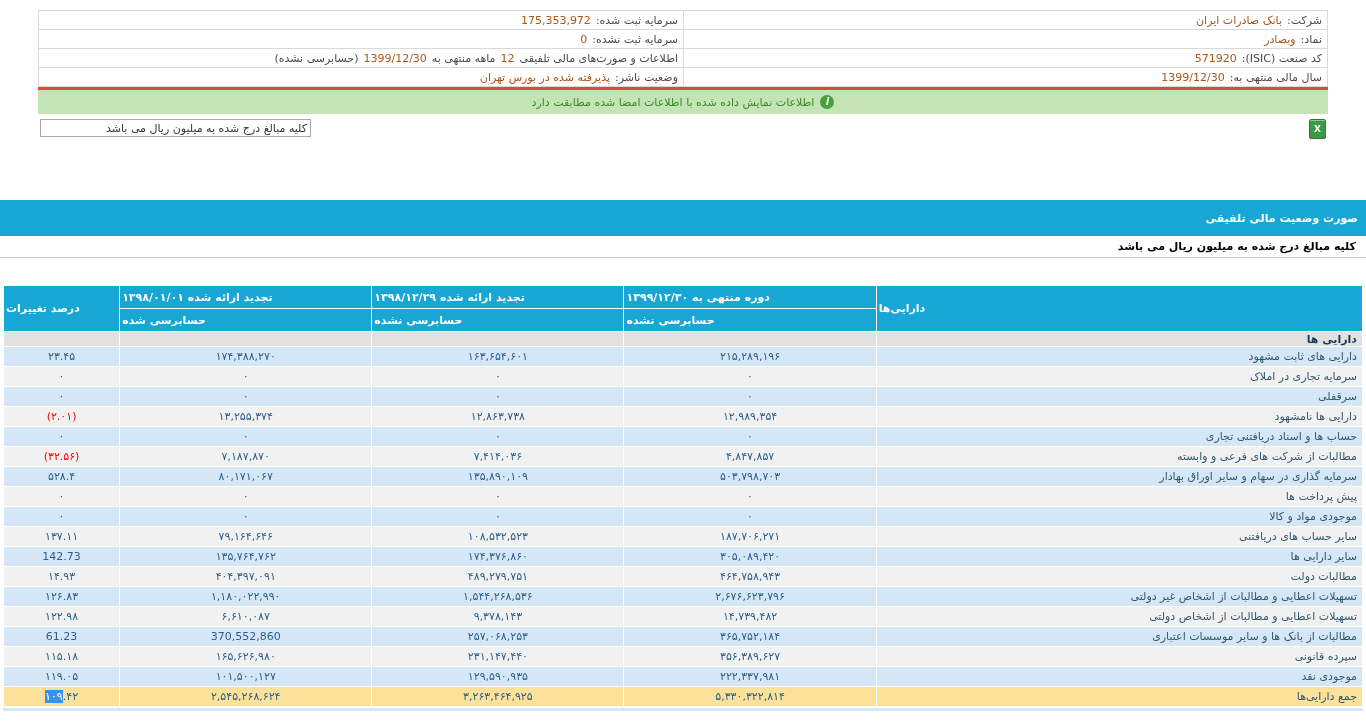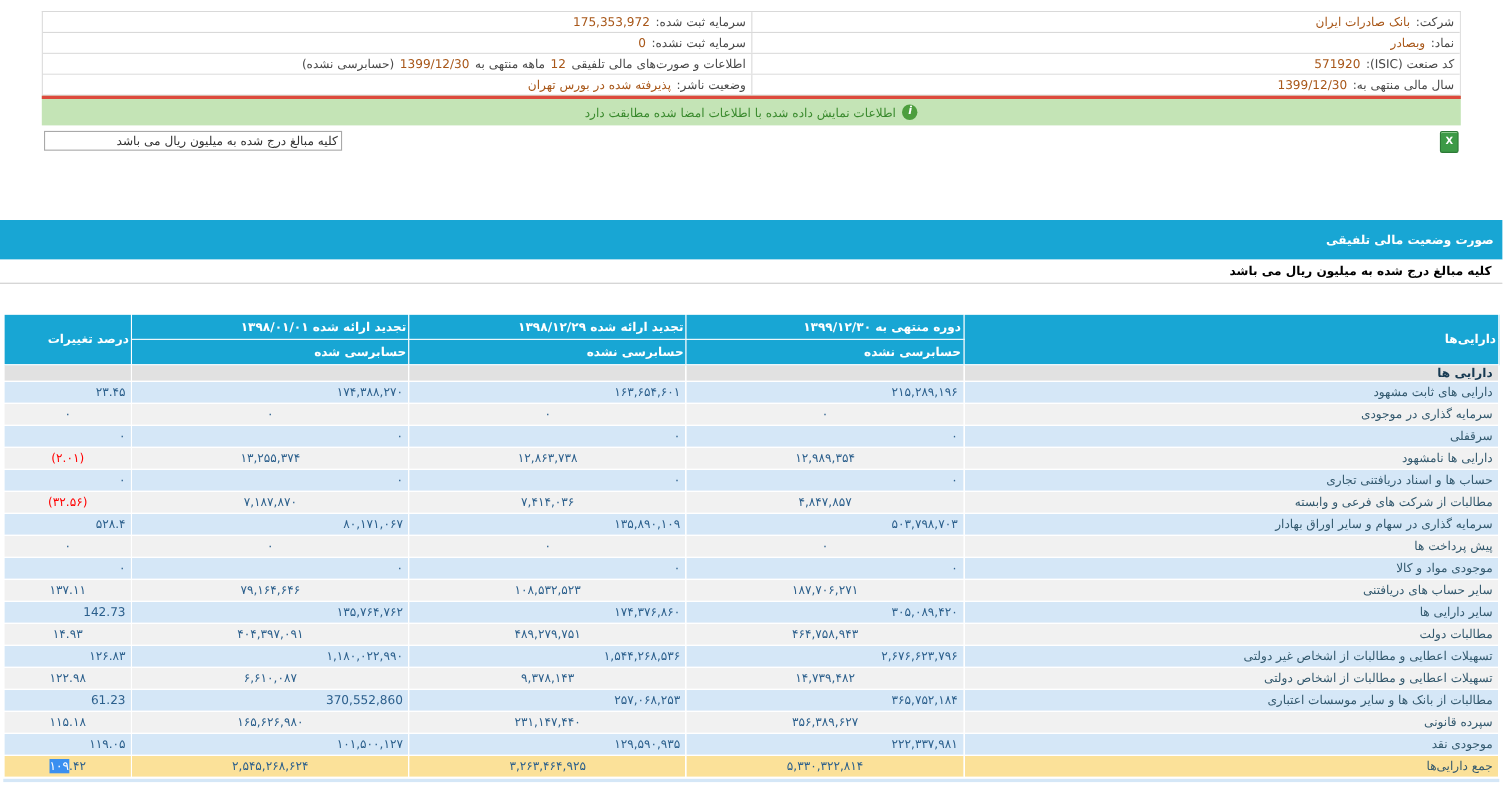--- a/index.html
+++ b/index.html
@@ -60,27 +60,27 @@
   }
   .note-bar{
     height:22px;display:flex;align-items:center;padding:0 10px;
     font-weight:bold;color:#000;border-bottom:1px solid #ccc;background:#fff;
   }
   
   .table-wrap{margin:27px 3px 0;}
   table{width:100%;border-collapse:collapse;table-layout:fixed;font-size:11px;}
   col.c-assets{width:486px;} col.c-val{width:252px;} col.c-chg{width:116px;}
   thead th{
-    background:var(--accent-cyan);color:#fff;font-weight:bold;text-align:right;
+    background:var(--accent-cyan);color:#fff;font-weight:bold;text-align:left;
     border:1px solid #fff;height:23px;padding:0 2px;
   }
   tbody td{height:20px;border:1px solid #fff;padding:0 5px;overflow:hidden;white-space:nowrap;}
   td.c-label{text-align:right;color:var(--label-color);}
   td.c-num{text-align:center;color:var(--value-blue);direction:ltr;}
-  .row-data.odd  td{background:var(--row-blue);text-align:right;}
+  .row-data.odd  td{background:var(--row-blue);}
   .row-data.even td{background:var(--row-gray);}
   .row-section td{background:var(--row-section);height:15px;}
   .row-section td.c-label{font-weight:bold;color:#173a52;}
   .row-total td{background:var(--row-total-yellow);}
   td.neg{color:var(--negative-red);}
   .sel{background:var(--selection-blue);color:#fff;}
   .sliver{margin:1px 3px 0;height:3px;background:var(--row-blue);}
 </style>
 </head>
 <body>
@@ -182,21 +182,21 @@
     <td class="c-num"></td>
   </tr>
         <tr class="row-data odd">
     <td class="c-label">دارایی های ثابت مشهود</td>
     <td class="c-num">۲۱۵,۲۸۹,۱۹۶</td>
     <td class="c-num">۱۶۳,۶۵۴,۶۰۱</td>
     <td class="c-num">۱۷۴,۳۸۸,۲۷۰</td>
     <td class="c-num">۲۳.۴۵</td>
   </tr>
         <tr class="row-data even">
-    <td class="c-label">سرمایه گذاری در موجودی</td>
+    <td class="c-label">سرمایه تجاری در املاک</td>
     <td class="c-num">۰</td>
     <td class="c-num">۰</td>
     <td class="c-num">۰</td>
     <td class="c-num">۰</td>
   </tr>
         <tr class="row-data odd">
     <td class="c-label">سرقفلی</td>
     <td class="c-num">۰</td>
     <td class="c-num">۰</td>
     <td class="c-num">۰</td>

